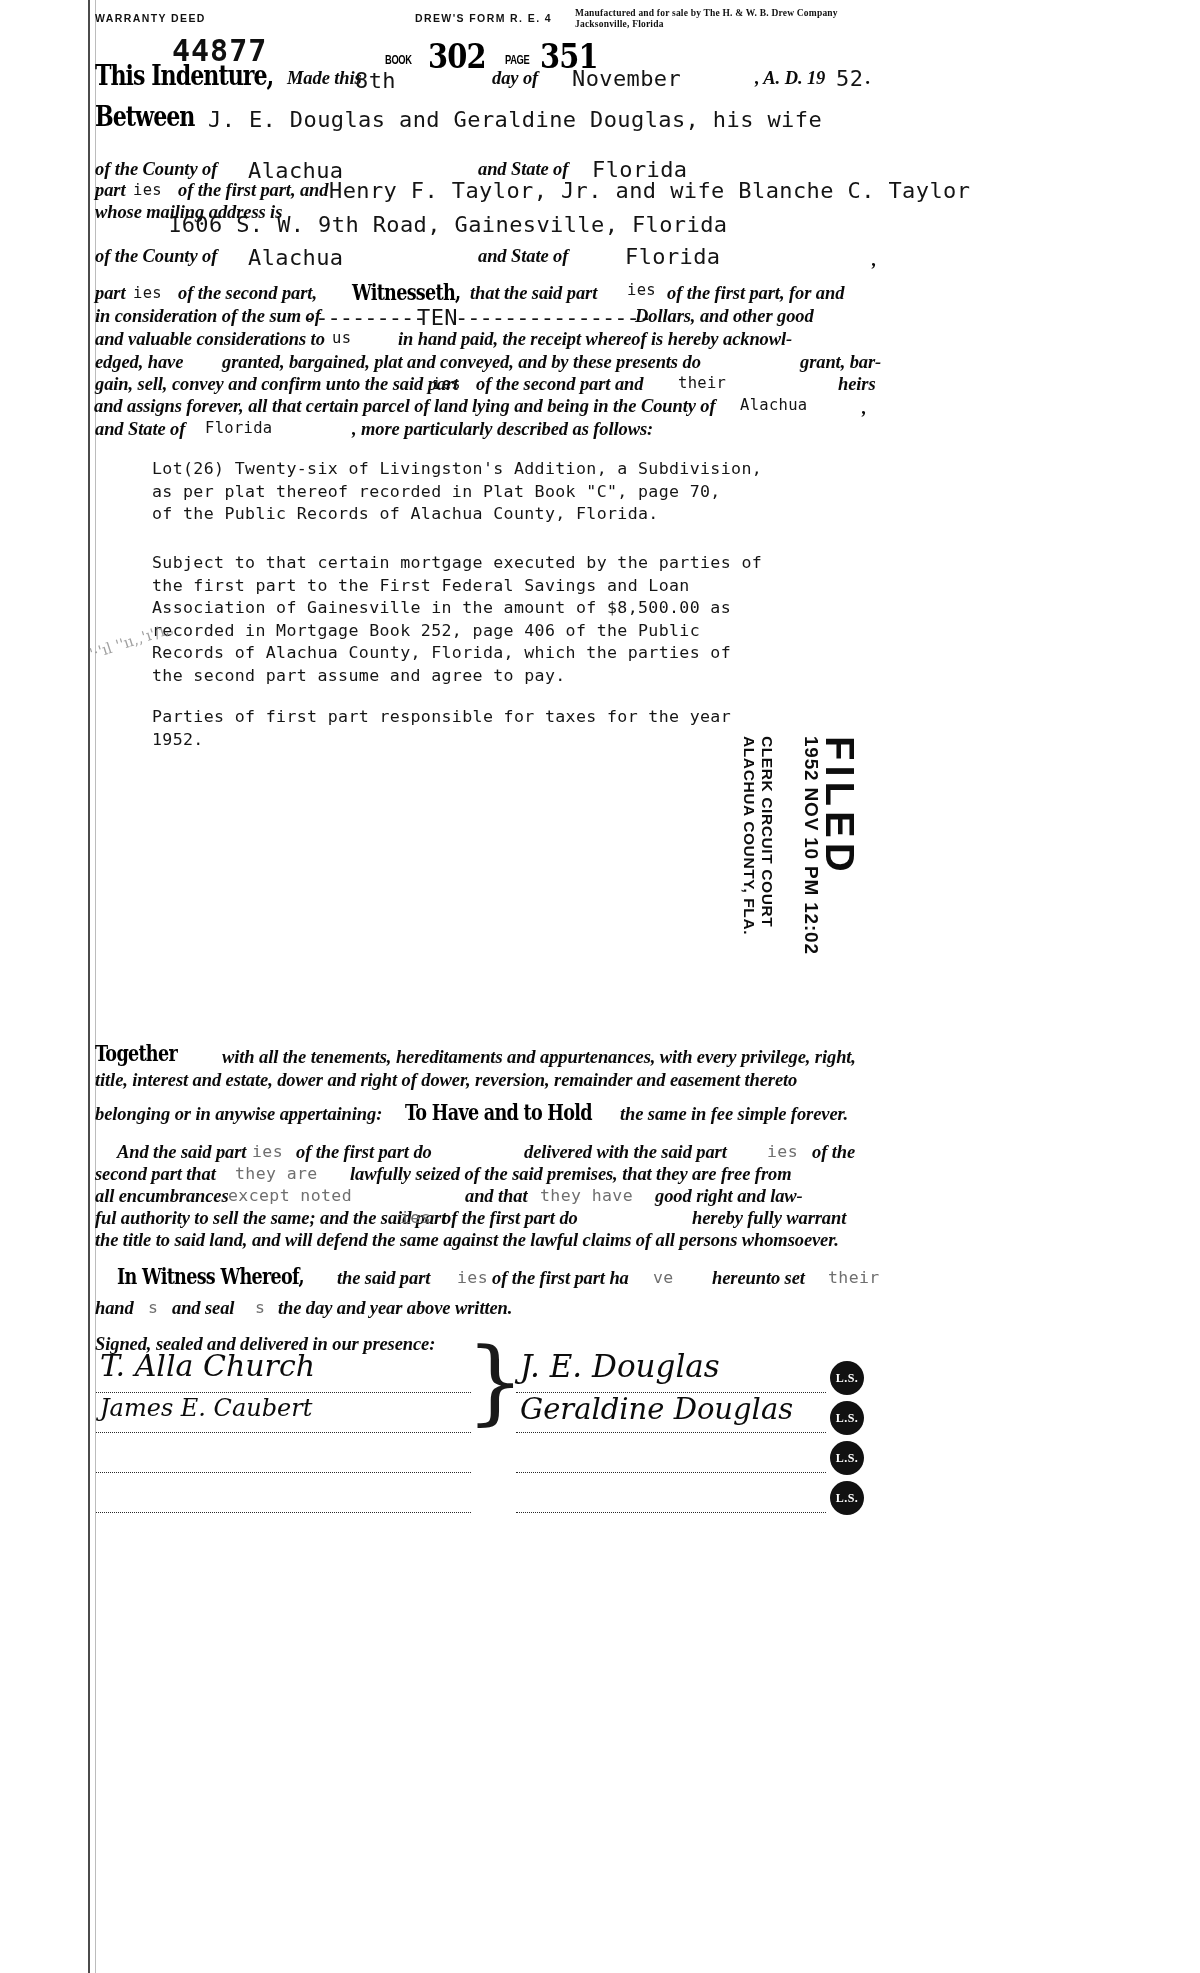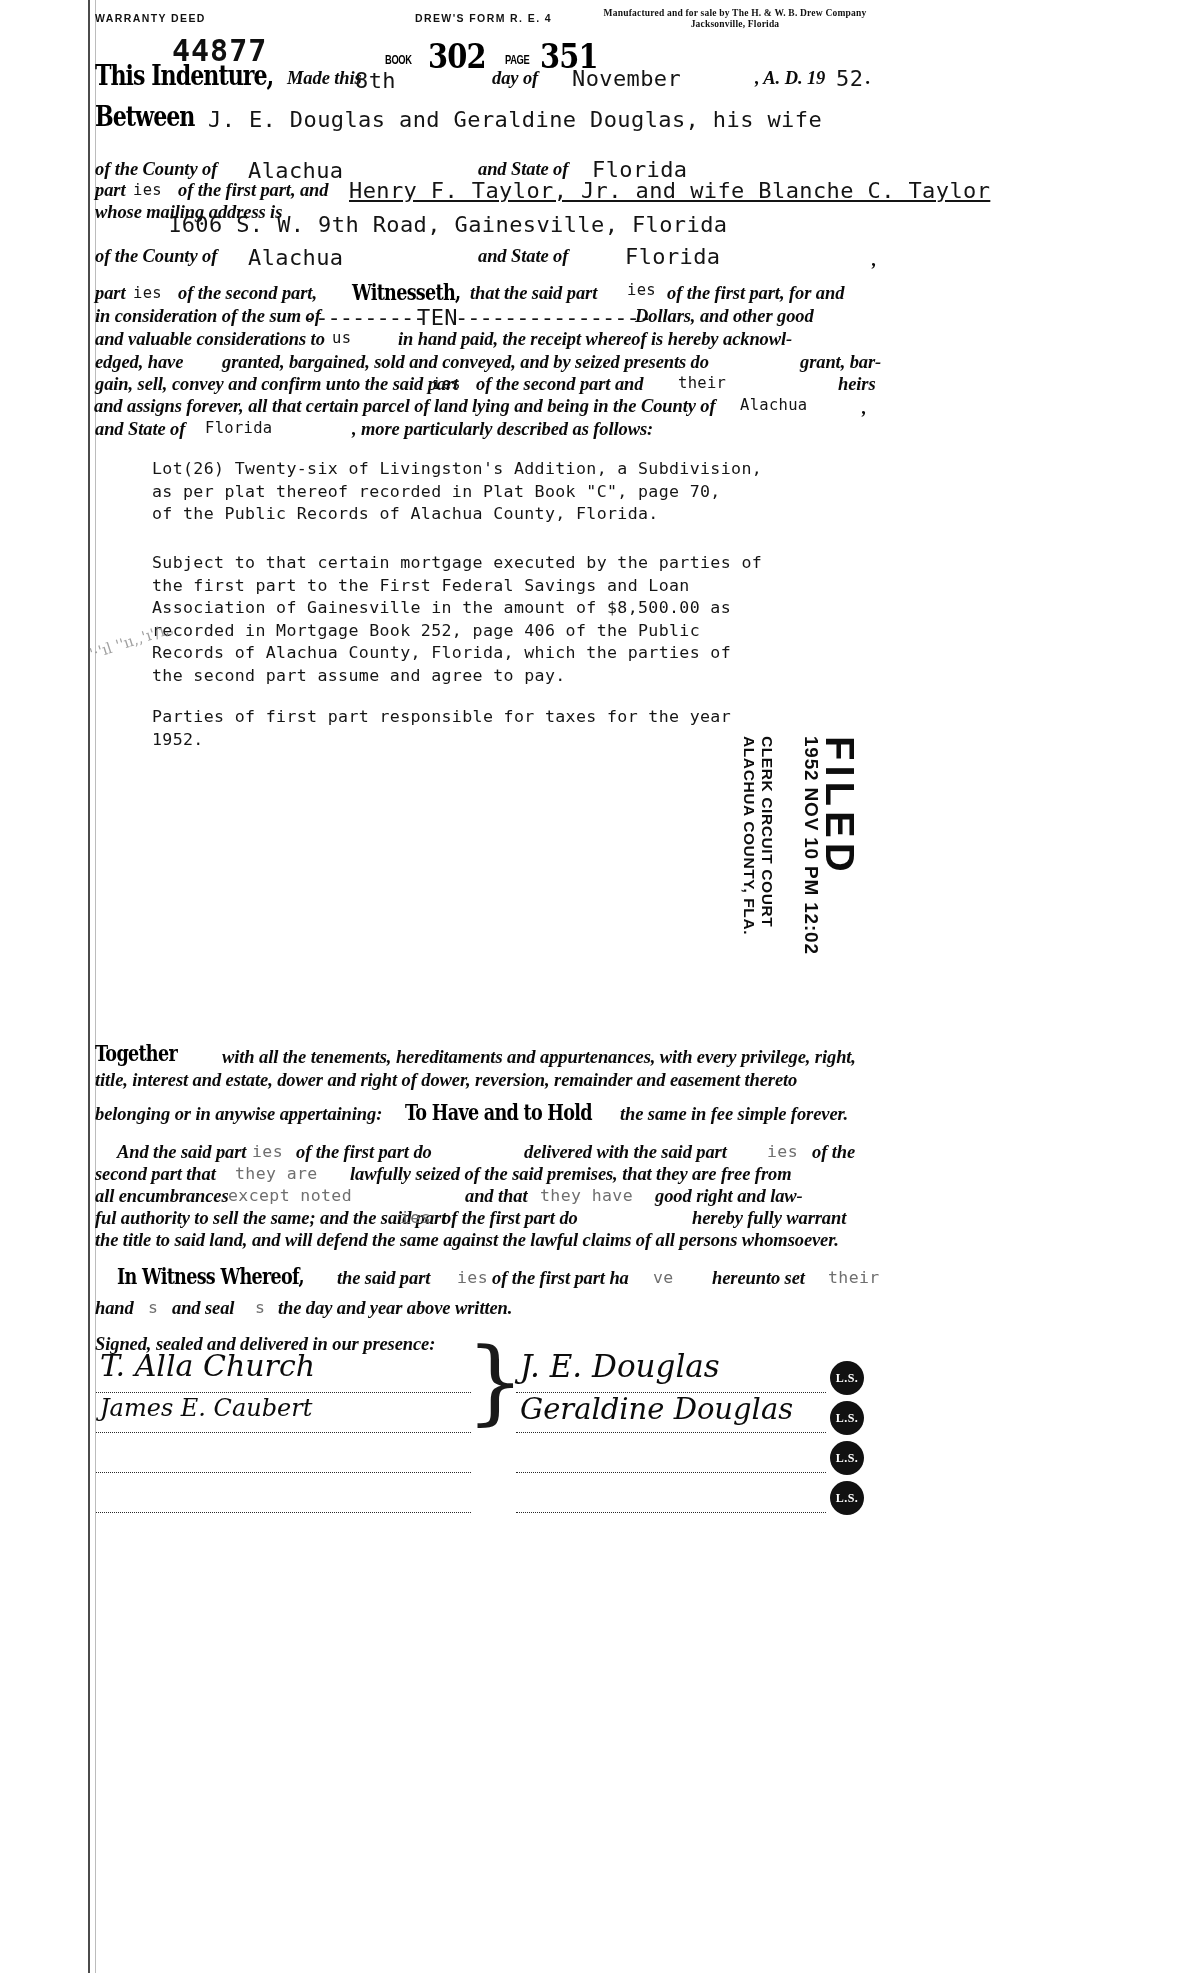--- a/index.html
+++ b/index.html
@@ -55,21 +55,21 @@
     font-size:16.5px;letter-spacing:.4px;color:#6f6f6f;
   }
   
   .tiny{
     font-family:"Liberation Sans",sans-serif;
     font-weight:bold;font-size:10.5px;letter-spacing:1.4px;color:#111;
   }
   .tiny-mfg{
     font-family:"Liberation Serif",serif;
     font-weight:bold;font-size:9.5px;letter-spacing:.2px;color:#111;
-    line-height:11px;text-align:center;
+    line-height:11px;text-align:left;
   }
   .num-big{
     font-family:"DejaVu Sans Mono",monospace;
     font-size:30px;font-weight:bold;letter-spacing:1px;color:#101010;
   }
   .bookpage{
     font-family:"DejaVu Serif",serif;font-weight:bold;
     font-size:34px;letter-spacing:-1px;color:#000;
     transform:scaleX(.85);transform-origin:left center;
   }
@@ -165,21 +165,21 @@
   <div class="abs type" style="left:208px;top:107px;">J. E. Douglas and Geraldine Douglas, his wife</div>
 
   <div class="abs form" style="left:95px;top:159px;">of the County of</div>
   <div class="abs type" style="left:248px;top:158px;">Alachua</div>
   <div class="abs form" style="left:478px;top:159px;">and State of</div>
   <div class="abs type" style="left:592px;top:157px;">Florida</div>
 
   <div class="abs form" style="left:95px;top:180px;">part</div>
   <div class="abs type-sm" style="left:133px;top:181px;">ies</div>
   <div class="abs form" style="left:178px;top:180px;">of the first part, and</div>
-  <div class="abs type" style="left:349px;top:178px;text-decoration:underline;">Henry F. Taylor, Jr. and wife Blanche C. Taylor</div>
+  <div class="abs type" style="left:329px;top:178px;">Henry F. Taylor, Jr. and wife Blanche C. Taylor</div>
 
   <div class="abs form" style="left:95px;top:202px;">whose mailing address is</div>
   <div class="abs type" style="left:168px;top:212px;">1606 S. W. 9th Road, Gainesville, Florida</div>
 
   <div class="abs form" style="left:95px;top:246px;">of the County of</div>
   <div class="abs type" style="left:248px;top:245px;">Alachua</div>
   <div class="abs form" style="left:478px;top:246px;">and State of</div>
   <div class="abs type" style="left:625px;top:244px;">Florida</div>
   <div class="abs form" style="left:872px;top:250px;">,</div>
 
@@ -196,21 +196,21 @@
   <div class="abs type dashes" style="left:303px;top:305px;">----------</div>
   <div class="abs type" style="left:417px;top:305px;">TEN</div>
   <div class="abs type dashes" style="left:455px;top:305px;">----------------</div>
   <div class="abs form" style="left:635px;top:306px;">Dollars, and other good</div>
 
   <div class="abs form" style="left:95px;top:329px;">and valuable considerations to</div>
   <div class="abs type-sm" style="left:332px;top:329px;">us</div>
   <div class="abs form" style="left:398px;top:329px;">in hand paid, the receipt whereof is hereby acknowl-</div>
 
   <div class="abs form" style="left:95px;top:352px;">edged, have</div>
-  <div class="abs form" style="left:222px;top:352px;">granted, bargained, sold and conveyed, and by seized presents do</div>
+  <div class="abs form" style="left:222px;top:352px;">granted, bargained, plat and conveyed, and by these presents do</div>
   <div class="abs form" style="left:800px;top:352px;">grant, bar-</div>
 
   <div class="abs form" style="left:95px;top:374px;">gain, sell, convey and confirm unto the said part</div>
   <div class="abs type-sm" style="left:432px;top:375px;">ies</div>
   <div class="abs form" style="left:476px;top:374px;">of the second part and</div>
   <div class="abs type-sm" style="left:678px;top:374px;">their</div>
   <div class="abs form" style="left:838px;top:374px;">heirs</div>
 
   <div class="abs form" style="left:94px;top:396px;">and assigns forever, all that certain parcel of land lying and being in the County of</div>
   <div class="abs type-sm" style="left:740px;top:396px;">Alachua</div>

